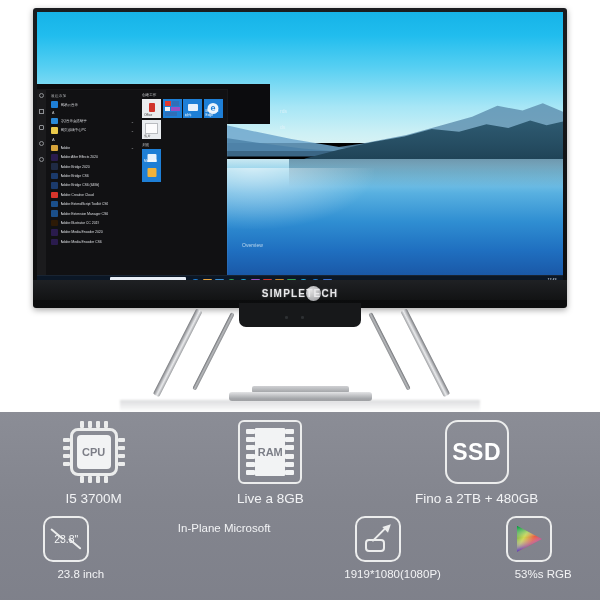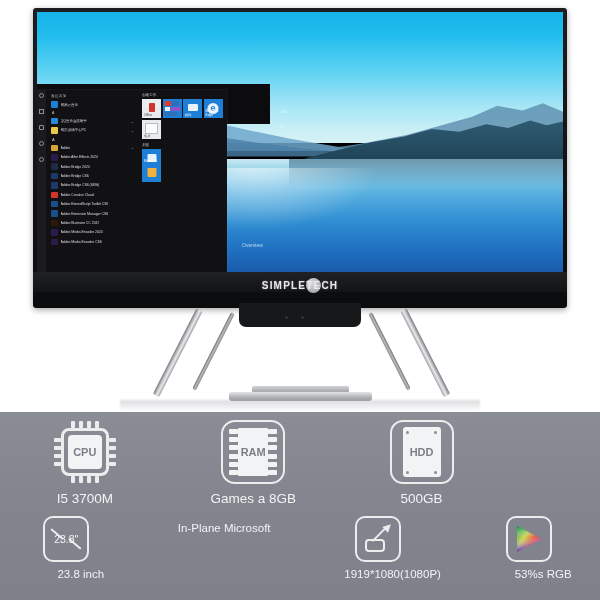--- a/index.html
+++ b/index.html
@@ -24,21 +24,21 @@
     border-radius: 3px;
     padding: 4px 4px 0 4px;
     box-shadow: 0 2px 6px rgba(0,0,0,.35);
   }
   .bezel-inner {
     position: absolute; left: 4px; top: 4px; right: 4px; bottom: 18px;
     background:#000; overflow:hidden;
   }
   
   .chin {
-    position: absolute; left: 0; bottom: 16px; width: 100%; height: 20px;
+    position: absolute; left: 0; bottom: 8px; width: 100%; height: 20px;
     background: linear-gradient(180deg,#1f2124 0%,#121314 100%);
   }
   .brand {
     position: absolute; left: 50%; bottom: 1px; transform: translateX(-50%);
     color:#e8e8ea; font-size: 10px; letter-spacing: 1.2px;
     font-weight: 700; font-family:"Liberation Sans", sans-serif;
     text-shadow: 0 0 2px rgba(255,255,255,.35);
   }
   .brand-dot {
     position:absolute; left:50%; bottom:-1px; transform:translateX(6px);
@@ -266,21 +266,21 @@
                border:3px solid #eceded; border-radius:8px; }
   .cpu-core { position:absolute; left:15px; top:15px; width:34px; height:34px;
               background:#f2f3f4; border-radius:4px;
               display:flex; align-items:center; justify-content:center; }
   .cpu-core span { color:#7c7e87; font-size:11px; font-weight:700; }
   .pin { position:absolute; background:#eceded; border-radius:1px; }
   .pin.v { width:4px; height:7px; }
   .pin.h { width:7px; height:4px; }
 
   
-  .ram-outer { width:64px;height:64px; border:2.5px solid #eceded; border-radius:14px;
+  .ram-outer { width:64px;height:64px; border:2.5px solid #eceded; border-radius:6px;
                position:relative; display:flex; align-items:center; justify-content:center; }
   .ram-body { width:30px; height:48px; background:#f2f3f4; border-radius:1px;
               display:flex; align-items:center; justify-content:center; }
   .ram-body span { color:#7c7e87; font-size:11px; font-weight:600; }
   .ram-teeth { position:absolute; top:7px; display:flex; flex-direction:column; gap:3.2px; }
   .ram-teeth.l { left:6px; }
   .ram-teeth.r { right:6px; }
   .ram-teeth i { display:block; width:9px; height:5px; background:#f2f3f4; border-radius:1px; }
 
   
@@ -617,37 +617,29 @@
             </div>
           <span class="ram-teeth r">
               <i></i>
               <i></i>
               <i></i>
               <i></i>
               <i></i>
               <i></i>
             </span>
         </div>
-        <div class="cell-lbl">Games a 8GB</div>
-      </div>
+        <div class="cell-lbl">Live a 8GB</div>
+      </div>
+
 
       <div class="cell">
-        <div class="hdd-outer">
-          <div class="hdd-body">
-            <i class="screw tl"></i>
-              <i class="screw tr"></i>
-              <i class="screw bl"></i>
-              <i class="screw br"></i>
-            <span>HDD</span>
-          </div>
+        <div class="ssd-outer">
+          <span>SSD</span>
         </div>
-        <div class="cell-lbl">500GB</div>
-      </div>
-
-      <div class="cell">
+        <div class="cell-lbl">Fino a 2TB + 480GB</div>
       </div>
     </div>
 
     <div class="spec-row row2">
 
       <div class="cell">
         <div class="icobox sm diag">
           <i class="dl dl1"></i>
             <i class="dl dl2"></i>
           <span class="dtxt">23.8"</span>

